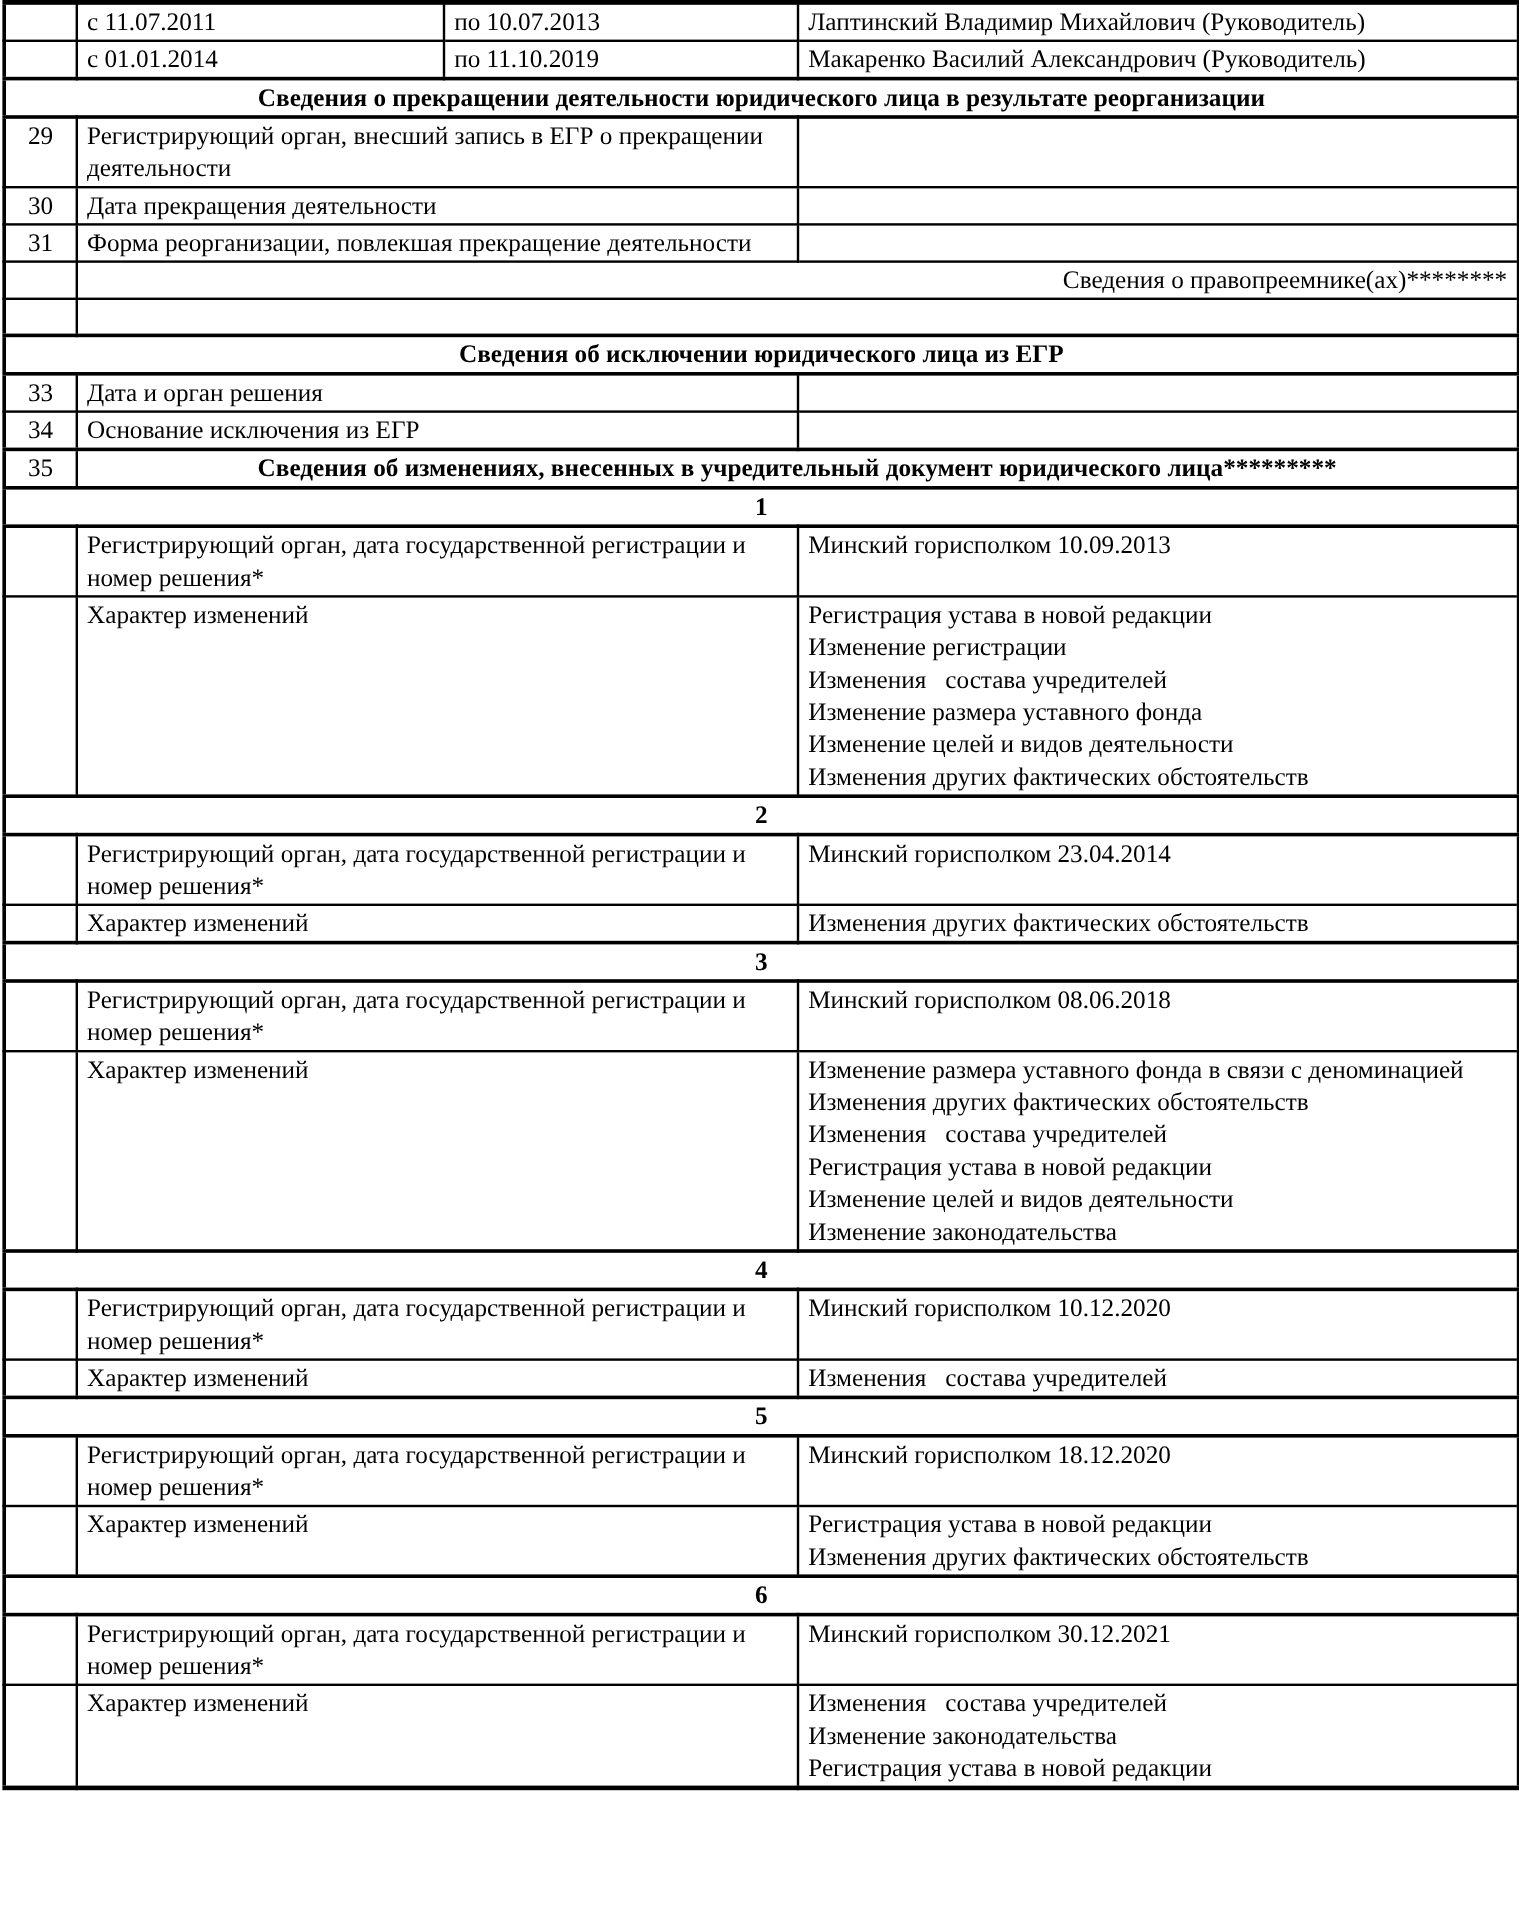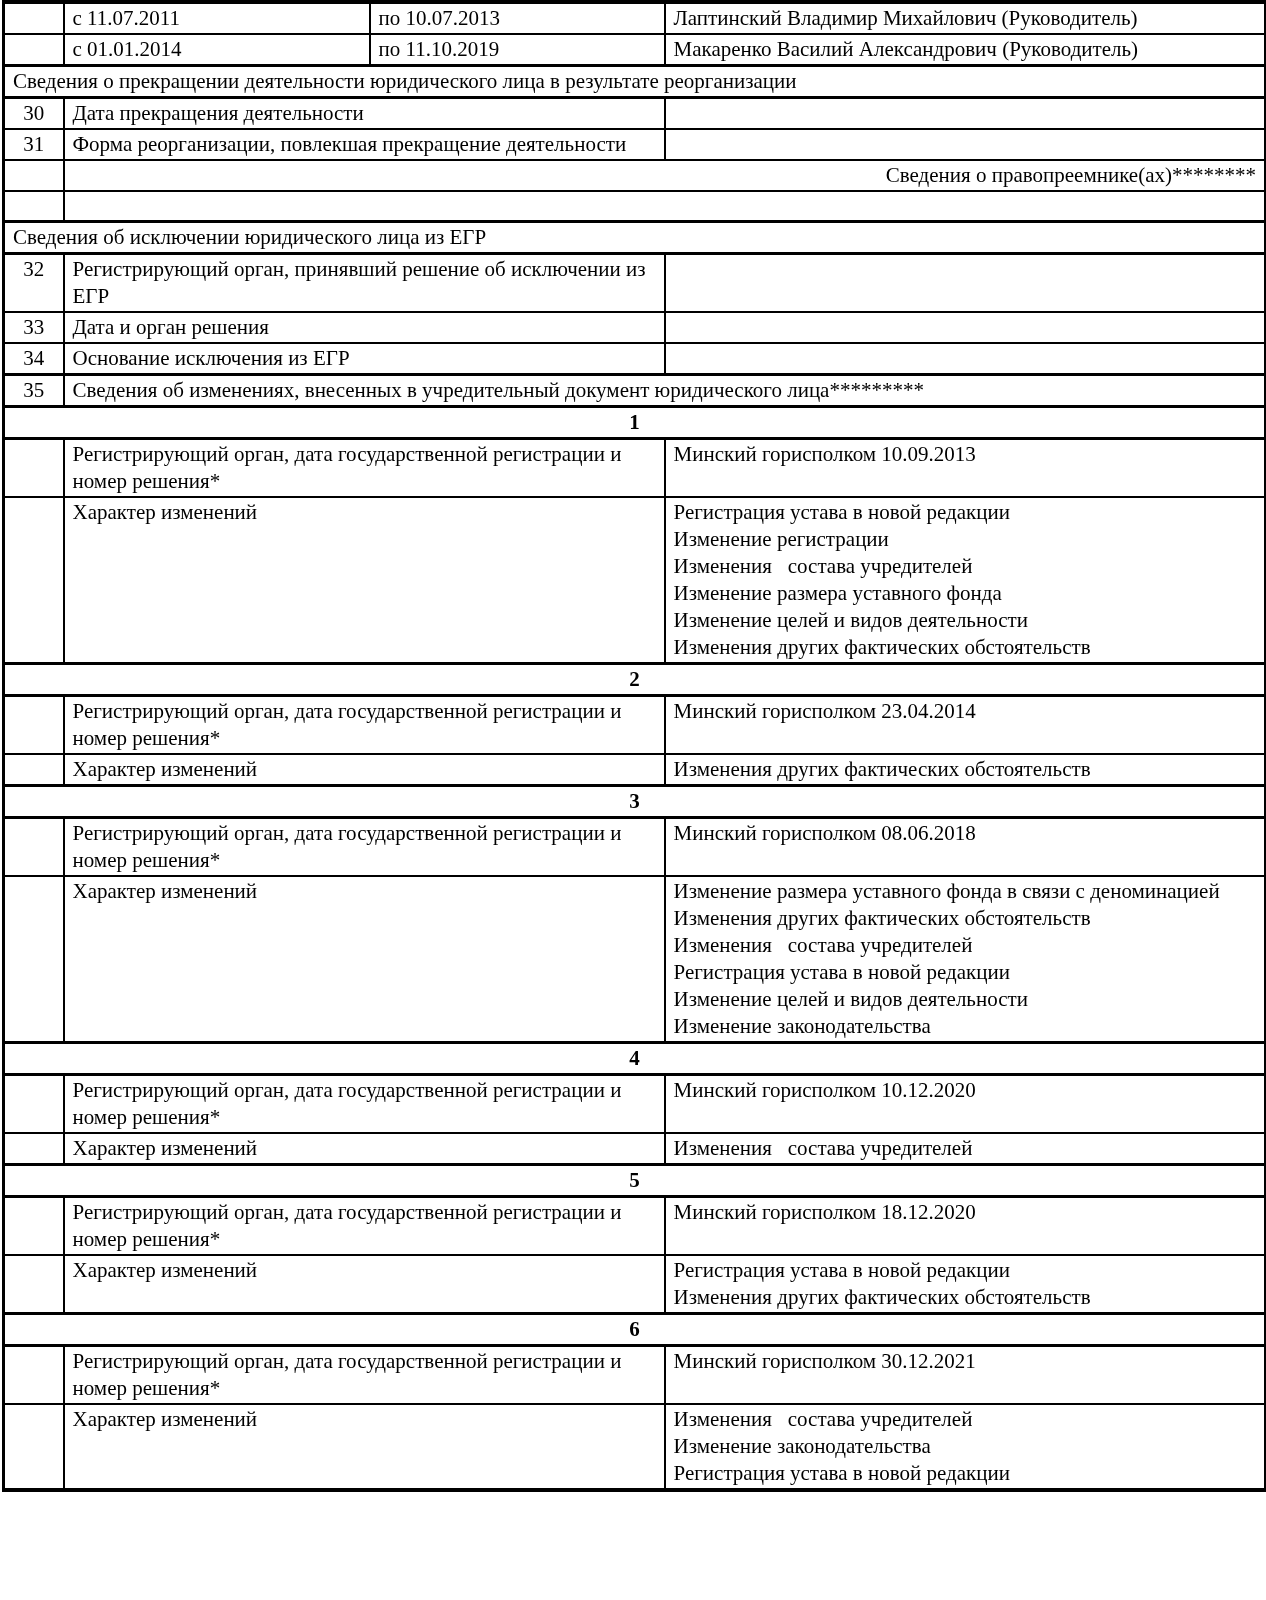--- a/index.html
+++ b/index.html
@@ -42,22 +42,22 @@
     padding: 1px 55px 2px 14px;
   }
   td.value {
     padding: 1px 40px 2px 9px;
   }
   td.date-cell {
     padding-left: 10px;
     white-space: nowrap;
   }
   td.section-header {
-    font-weight: normal;
-    text-align: left;
+    font-weight: bold;
+    text-align: center;
     padding: 2px 8px;
   }
   td.successor-header {
     text-align: right;
     padding: 1px 8px;
   }
   td.entry-num {
     font-weight: bold;
     text-align: center;
     padding: 3px 0;
@@ -91,20 +91,25 @@
     <td class="num-cell"></td>
     <td class="date-cell">с 01.01.2014</td>
     <td class="date-cell">по 11.10.2019</td>
     <td class="value">Макаренко Василий Александрович (Руководитель)</td>
   </tr>
 
   <tr class="thick">
     <td colspan="4" class="section-header">Сведения о прекращении деятельности юридического лица в результате реорганизации</td>
   </tr>
   <tr>
+    <td class="num-cell">29</td>
+    <td colspan="2" class="label">Регистрирующий орган, внесший запись в ЕГР о прекращении деятельности</td>
+    <td class="value"></td>
+  </tr>
+  <tr>
     <td class="num-cell">30</td>
     <td colspan="2" class="label">Дата прекращения деятельности</td>
     <td class="value"></td>
   </tr>
   <tr>
     <td class="num-cell">31</td>
     <td colspan="2" class="label">Форма реорганизации, повлекшая прекращение деятельности</td>
     <td class="value"></td>
   </tr>
   <tr>
@@ -113,25 +118,20 @@
   </tr>
   <tr class="empty-row">
     <td class="num-cell"></td>
     <td colspan="3"></td>
   </tr>
 
   <tr class="thick">
     <td colspan="4" class="section-header">Сведения об исключении юридического лица из ЕГР</td>
   </tr>
   <tr>
-    <td class="num-cell">32</td>
-    <td colspan="2" class="label">Регистрирующий орган, принявший решение об исключении из ЕГР</td>
-    <td class="value"></td>
-  </tr>
-  <tr>
     <td class="num-cell">33</td>
     <td colspan="2" class="label">Дата и орган решения</td>
     <td class="value"></td>
   </tr>
   <tr>
     <td class="num-cell">34</td>
     <td colspan="2" class="label">Основание исключения из ЕГР</td>
     <td class="value"></td>
   </tr>
 

